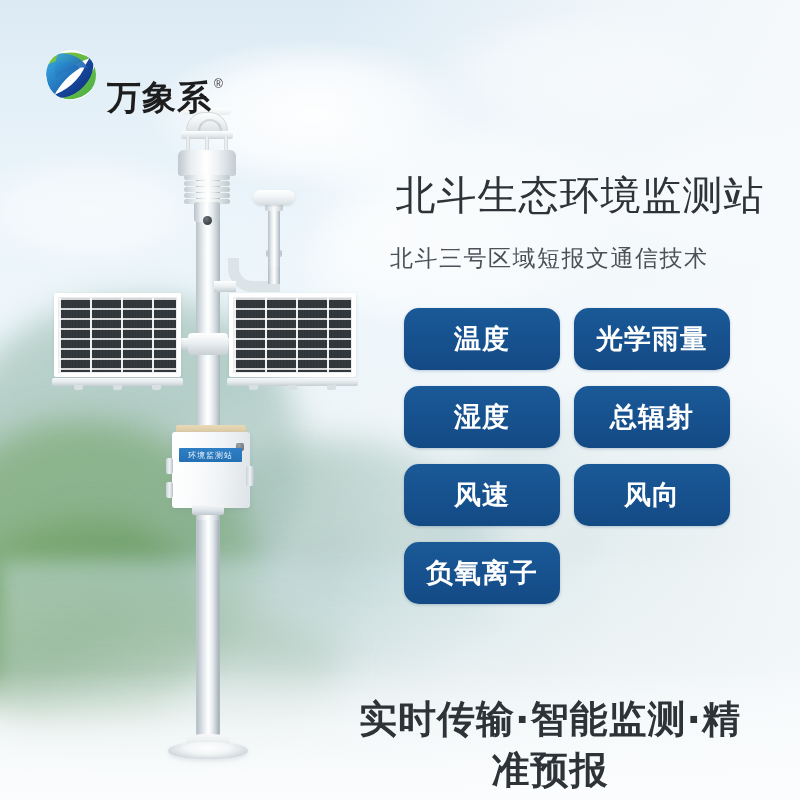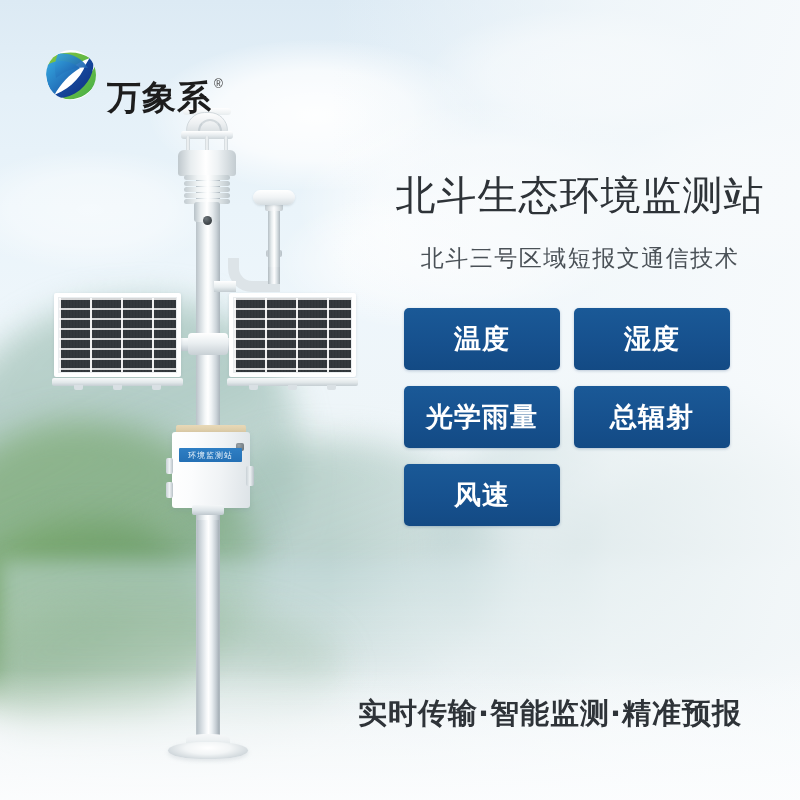--- a/index.html
+++ b/index.html
@@ -156,62 +156,62 @@
     font-weight: 400;
     color: #2e3338;
     letter-spacing: 1px;
     line-height: 1.15;
     font-family: "DejaVu Sans", "Liberation Sans", sans-serif;
   }
   .subhead {
     position: absolute;
     left: 390px; top: 245px;
     width: 380px;
-    text-align: center;
+    text-align: left;
     font-size: 23px;
     font-weight: 400;
     color: #4a5157;
     letter-spacing: 1.5px;
     line-height: 1.2;
   }
 
   
   .features {
     position: absolute;
     left: 404px; top: 308px;
     width: 340px;
     display: grid;
     grid-template-columns: 156px 156px;
     grid-gap: 16px 14px;
   }
   .feature-btn {
     height: 62px;
     background: linear-gradient(180deg, #1a5897 0%, #17508b 55%, #134madeup 100%);
     background: linear-gradient(180deg, #1a5997 0%, #16508d 60%, #134a84 100%);
-    border-radius: 5px;
+    border-radius: 15px;
     display: flex;
     align-items: center;
     justify-content: center;
     color: #ffffff;
     font-size: 27px;
     font-weight: 700;
     letter-spacing: 1px;
     box-shadow: 0 1px 3px rgba(20,60,110,0.25);
     font-family: "DejaVu Sans", "Liberation Sans", sans-serif;
     cursor: pointer;
     user-select: none;
   }
 
   
   .tagline {
     position: absolute;
     left: 340px; top: 694px;
     width: 420px;
     text-align: center;
-    font-size: 29px;
+    font-size: 38px;
     font-weight: 700;
     color: #2e3338;
     letter-spacing: 1px;
     font-family: "DejaVu Sans", "Liberation Sans", sans-serif;
   }
 
   
   .station { position: absolute; left: 0; top: 0; width: 420px; height: 740px; padding-left: 22px; }
 
   
@@ -612,21 +612,23 @@
       <span class="logo-word">万象系</span>
       <span class="logo-reg">®</span>
     </span>
   </div>
 
   <div class="headline">北斗生态环境监测站</div>
   <div class="subhead">北斗三号区域短报文通信技术</div>
 
   <div class="features">
     <div class="feature-btn">温度</div>
+    <div class="feature-btn">光学雨量</div>
     <div class="feature-btn">湿度</div>
-    <div class="feature-btn">光学雨量</div>
     <div class="feature-btn">总辐射</div>
     <div class="feature-btn">风速</div>
+    <div class="feature-btn">风向</div>
+    <div class="feature-btn">负氧离子</div>
   </div>
 
   <div class="tagline">实时传输·智能监测·精准预报</div>
 
 </div>
 
 </body></html>

